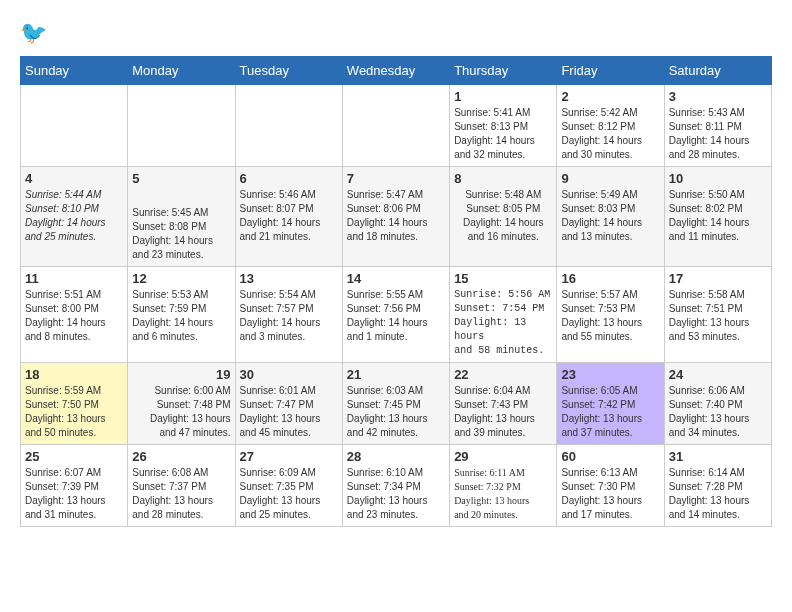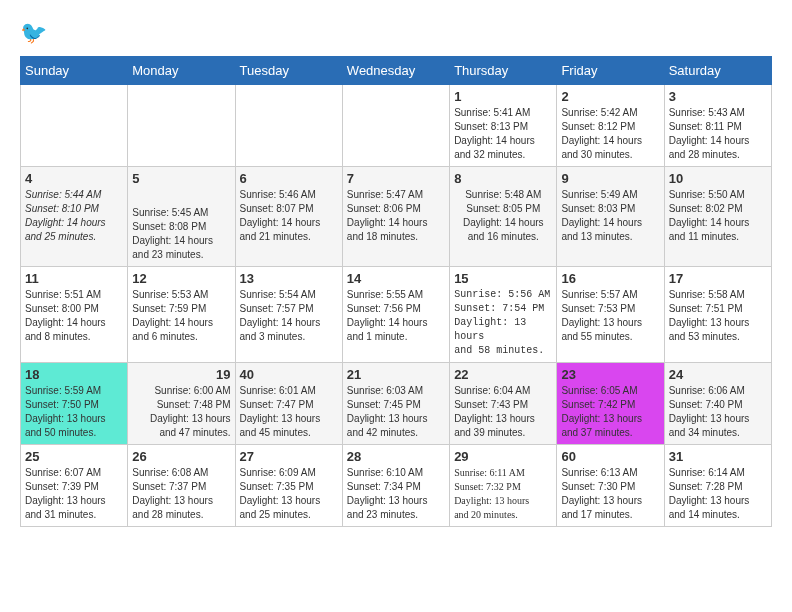--- a/index.html
+++ b/index.html
@@ -243,56 +243,56 @@
         </td>
         <td>
           <span class="day-number">17</span>
           <div class="day-info" style="white-space: pre-line;">Sunrise: 5:58 AM
 Sunset: 7:51 PM
 Daylight: 13 hours
 and 53 minutes.</div>
         </td>
       </tr>
       <tr>
-        <td style="background: #5eead4;">
+        <td style="background: #fef9c3;">
           <span class="day-number">18</span>
           <div class="day-info" style="white-space: pre-line;">Sunrise: 5:59 AM
 Sunset: 7:50 PM
 Daylight: 13 hours
 and 50 minutes.</div>
         </td>
         <td style="background: rgb(245, 245, 245); text-align: right;">
           <span class="day-number">19</span>
           <div class="day-info" style="white-space: pre-line;">Sunrise: 6:00 AM
 Sunset: 7:48 PM
 Daylight: 13 hours
 and 47 minutes.</div>
         </td>
         <td style="background: rgb(245, 245, 245);">
-          <span class="day-number">40</span>
+          <span class="day-number">30</span>
           <div class="day-info" style="white-space: pre-line;">Sunrise: 6:01 AM
 Sunset: 7:47 PM
 Daylight: 13 hours
 and 45 minutes.</div>
         </td>
         <td style="background: rgb(245, 245, 245);">
           <span class="day-number">21</span>
           <div class="day-info" style="white-space: pre-line;">Sunrise: 6:03 AM
 Sunset: 7:45 PM
 Daylight: 13 hours
 and 42 minutes.</div>
         </td>
         <td style="background: rgb(245, 245, 245);">
           <span class="day-number">22</span>
           <div class="day-info" style="white-space: pre-line;">Sunrise: 6:04 AM
 Sunset: 7:43 PM
 Daylight: 13 hours
 and 39 minutes.</div>
         </td>
-        <td style="background: #d946ef; margin-top: 8px;">
+        <td style="background: #c4b5fd; margin-top: 8px;">
           <span class="day-number">23</span>
           <div class="day-info" style="white-space: pre-line;">Sunrise: 6:05 AM
 Sunset: 7:42 PM
 Daylight: 13 hours
 and 37 minutes.</div>
         </td>
         <td style="background: rgb(245, 245, 245);">
           <span class="day-number">24</span>
           <div class="day-info" style="white-space: pre-line;">Sunrise: 6:06 AM
 Sunset: 7:40 PM

